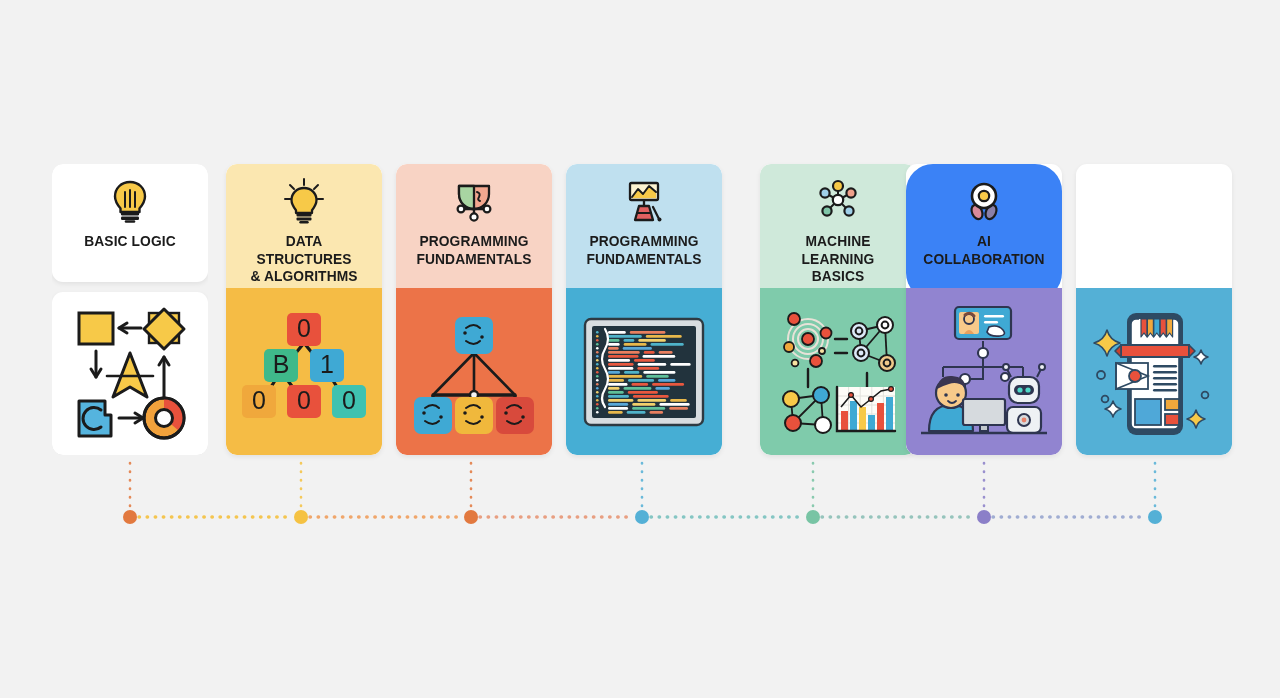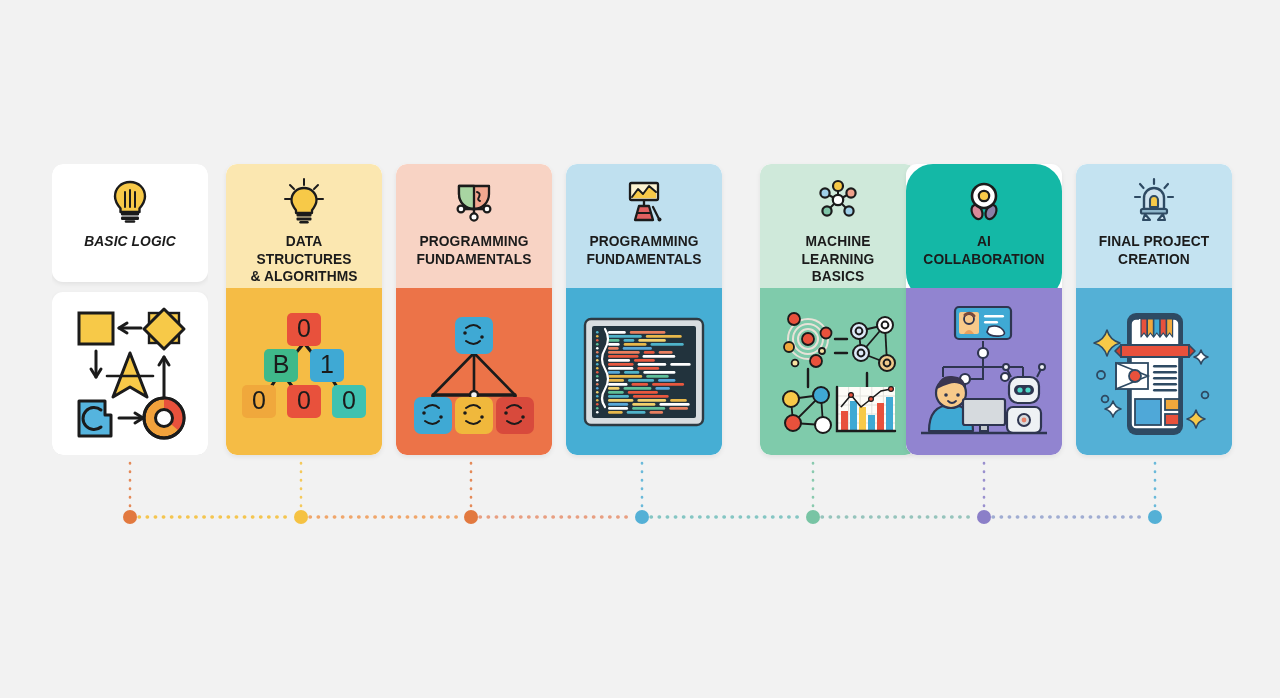--- a/index.html
+++ b/index.html
@@ -58,21 +58,21 @@
   .card-illus { width: 126px; height: 138px; display:block; }
 
   
   #timeline { position: absolute; left: 0; top: 455px; width: 1280px; height: 90px; }
 </style>
 </head>
 <body>
 
 <div id="stage">
     <div class="card detached split" style="left: 52px;">
-      <div class="card-head" style="background: rgb(255, 255, 255); font-style: italic;">
+      <div class="card-head" style="background: rgb(255, 255, 255);">
         <span class="card-icon"><svg width="54" height="50" viewBox="0 0 54 50">
             <path d="M27 6 C18 6 12 12.5 12 20.5 C12 26 15 29.5 17.5 32.5 L17.5 36 L36.5 36 L36.5 32.5 C39 29.5 42 26 42 20.5 C42 12.5 36 6 27 6 Z" fill="#f7c948" stroke="#1b1b1b" stroke-width="2.4" stroke-linejoin="round"></path>
             <path d="M22 16 L22 31 M27 14 L27 31 M32 16 L32 31" stroke="#1b1b1b" stroke-width="2" stroke-linecap="round"></path>
             <rect x="18" y="36" width="18" height="3.4" rx="1.2" fill="#1b1b1b"></rect>
             <rect x="18" y="40.6" width="18" height="3.4" rx="1.2" fill="#1b1b1b"></rect>
             <path d="M23 45.5 L31 45.5" stroke="#1b1b1b" stroke-width="2.6" stroke-linecap="round"></path>
           </svg></span>
         <div class="card-title">BASIC LOGIC</div>
       </div>
       <div class="card-body" style="background: rgb(255, 255, 255);">
@@ -349,21 +349,21 @@
             <rect x="111" y="94" width="7" height="34" fill="#3fa9d4"></rect>
             <polyline points="66,104 76,92 86,104 96,96 106,88 116,86" fill="none" stroke="#1b1b1b" stroke-width="1.6"></polyline>
             <circle cx="76" cy="92" r="2.4" fill="#e8513c" stroke="#1b1b1b" stroke-width="1.2"></circle>
             <circle cx="96" cy="96" r="2.4" fill="#e8513c" stroke="#1b1b1b" stroke-width="1.2"></circle>
             <circle cx="116" cy="86" r="2.4" fill="#e8513c" stroke="#1b1b1b" stroke-width="1.2"></circle>
             <path d="M62 84 L62 128 L120 128" fill="none" stroke="#1b1b1b" stroke-width="2.4" stroke-linecap="round"></path>
           </svg></span>
       </div>
     </div>
     <div class="card" style="left: 906px;">
-      <div class="card-head" style="background: #14b8a6; border-radius: 27px;">
+      <div class="card-head" style="background: #3b82f6; border-radius: 27px;">
         <span class="card-icon"><svg width="54" height="50" viewBox="0 0 54 50">
             <ellipse cx="20" cy="36" rx="5" ry="7.5" fill="#d98a9a" stroke="#1b1b1b" stroke-width="2.2" transform="rotate(-24 20 36)"></ellipse>
             <ellipse cx="34" cy="36" rx="5" ry="7.5" fill="#8a80a8" stroke="#1b1b1b" stroke-width="2.2" transform="rotate(24 34 36)"></ellipse>
             <circle cx="27" cy="20" r="12" fill="#ffffff" stroke="#1b1b1b" stroke-width="2.6"></circle>
             <circle cx="27" cy="20" r="5.2" fill="#f7c948" stroke="#1b1b1b" stroke-width="2.2"></circle>
           </svg></span>
         <div class="card-title">AI COLLABORATION</div>
       </div>
       <div class="card-body" style="background: rgb(145, 132, 208);">
         <span class="card-illus"><svg width="126" height="138" viewBox="0 0 126 138">
@@ -397,36 +397,20 @@
             <circle cx="99" cy="87" r="2.6" fill="#4fd8c8"></circle>
             <circle cx="107" cy="87" r="2.6" fill="#4fd8c8"></circle>
             <path d="M90 74 L86 66 M116 74 L120 66" stroke="#2e3550" stroke-width="2"></path>
             <circle cx="85" cy="64" r="3" fill="#eef1f4" stroke="#2e3550" stroke-width="2"></circle>
             <circle cx="121" cy="64" r="3" fill="#eef1f4" stroke="#2e3550" stroke-width="2"></circle>
             <path d="M0 130 L126 130" stroke="#2e3550" stroke-width="2.6"></path>
           </svg></span>
       </div>
     </div>
     <div class="card" style="left: 1076px;">
-      <div class="card-head" style="background: rgb(196, 227, 241);">
-        <span class="card-icon"><svg width="54" height="50" viewBox="0 0 54 50">
-            <line x1="27" y1="3" x2="27" y2="8" stroke="#2e4a63" stroke-width="2.2" stroke-linecap="round"></line>
-            <line x1="13" y1="8" x2="16.5" y2="12" stroke="#2e4a63" stroke-width="2.2" stroke-linecap="round"></line>
-            <line x1="41" y1="8" x2="37.5" y2="12" stroke="#2e4a63" stroke-width="2.2" stroke-linecap="round"></line>
-            <line x1="8" y1="21" x2="13" y2="21" stroke="#2e4a63" stroke-width="2.2" stroke-linecap="round"></line>
-            <line x1="46" y1="21" x2="41" y2="21" stroke="#2e4a63" stroke-width="2.2" stroke-linecap="round"></line>
-            <path d="M17 33 L17 22 A10 10 0 0 1 37 22 L37 33 Z" fill="#cfe3ef" stroke="#2e4a63" stroke-width="2.4" stroke-linejoin="round"></path>
-            <path d="M23 31 L23 24 A4 4 0 0 1 31 24 L31 31 Z" fill="#f7c948" stroke="#2e4a63" stroke-width="2.1" stroke-linejoin="round"></path>
-            <rect x="14" y="33" width="26" height="4.5" rx="1.6" fill="#8fb7cc" stroke="#2e4a63" stroke-width="2.2"></rect>
-            <path d="M18 38 L16 44 L23 44 Z" fill="#cfe3ef" stroke="#2e4a63" stroke-width="2.1" stroke-linejoin="round"></path>
-            <path d="M36 38 L38 44 L31 44 Z" fill="#cfe3ef" stroke="#2e4a63" stroke-width="2.1" stroke-linejoin="round"></path>
-          </svg></span>
-        <div class="card-title">FINAL PROJECT
-CREATION</div>
-      </div>
       <div class="card-body" style="background: rgb(84, 176, 214);">
         <span class="card-illus"><svg width="126" height="138" viewBox="0 0 126 138">
             <path d="M16 27 Q18.86 37.14 29 40 Q18.86 42.86 16 53 Q13.14 42.86 3 40 Q13.14 37.14 16 27 Z" fill="#f7c948" stroke="#2e4a63" stroke-width="1.6" stroke-linejoin="round"></path>
             <path d="M105 107 Q106.98 114.02 114 116 Q106.98 117.98 105 125 Q103.02 117.98 96 116 Q103.02 114.02 105 107 Z" fill="#f7c948" stroke="#2e4a63" stroke-width="1.6" stroke-linejoin="round"></path>
             <path d="M22 98 Q23.76 104.24 30 106 Q23.76 107.76 22 114 Q20.24 107.76 14 106 Q20.24 104.24 22 98 Z" fill="#ffffff" stroke="#2e4a63" stroke-width="1.6" stroke-linejoin="round"></path>
             <path d="M110 47 Q111.54 52.46 117 54 Q111.54 55.54 110 61 Q108.46 55.54 103 54 Q108.46 52.46 110 47 Z" fill="#ffffff" stroke="#2e4a63" stroke-width="1.6" stroke-linejoin="round"></path>
             <circle cx="10" cy="72" r="4" fill="none" stroke="#2e4a63" stroke-width="1.8"></circle>
             <circle cx="14" cy="96" r="3.4" fill="none" stroke="#2e4a63" stroke-width="1.8"></circle>
             <circle cx="114" cy="92" r="3.4" fill="none" stroke="#2e4a63" stroke-width="1.8"></circle>
             <rect x="36" y="10" width="56" height="122" rx="9" fill="#2e4a63"></rect>

